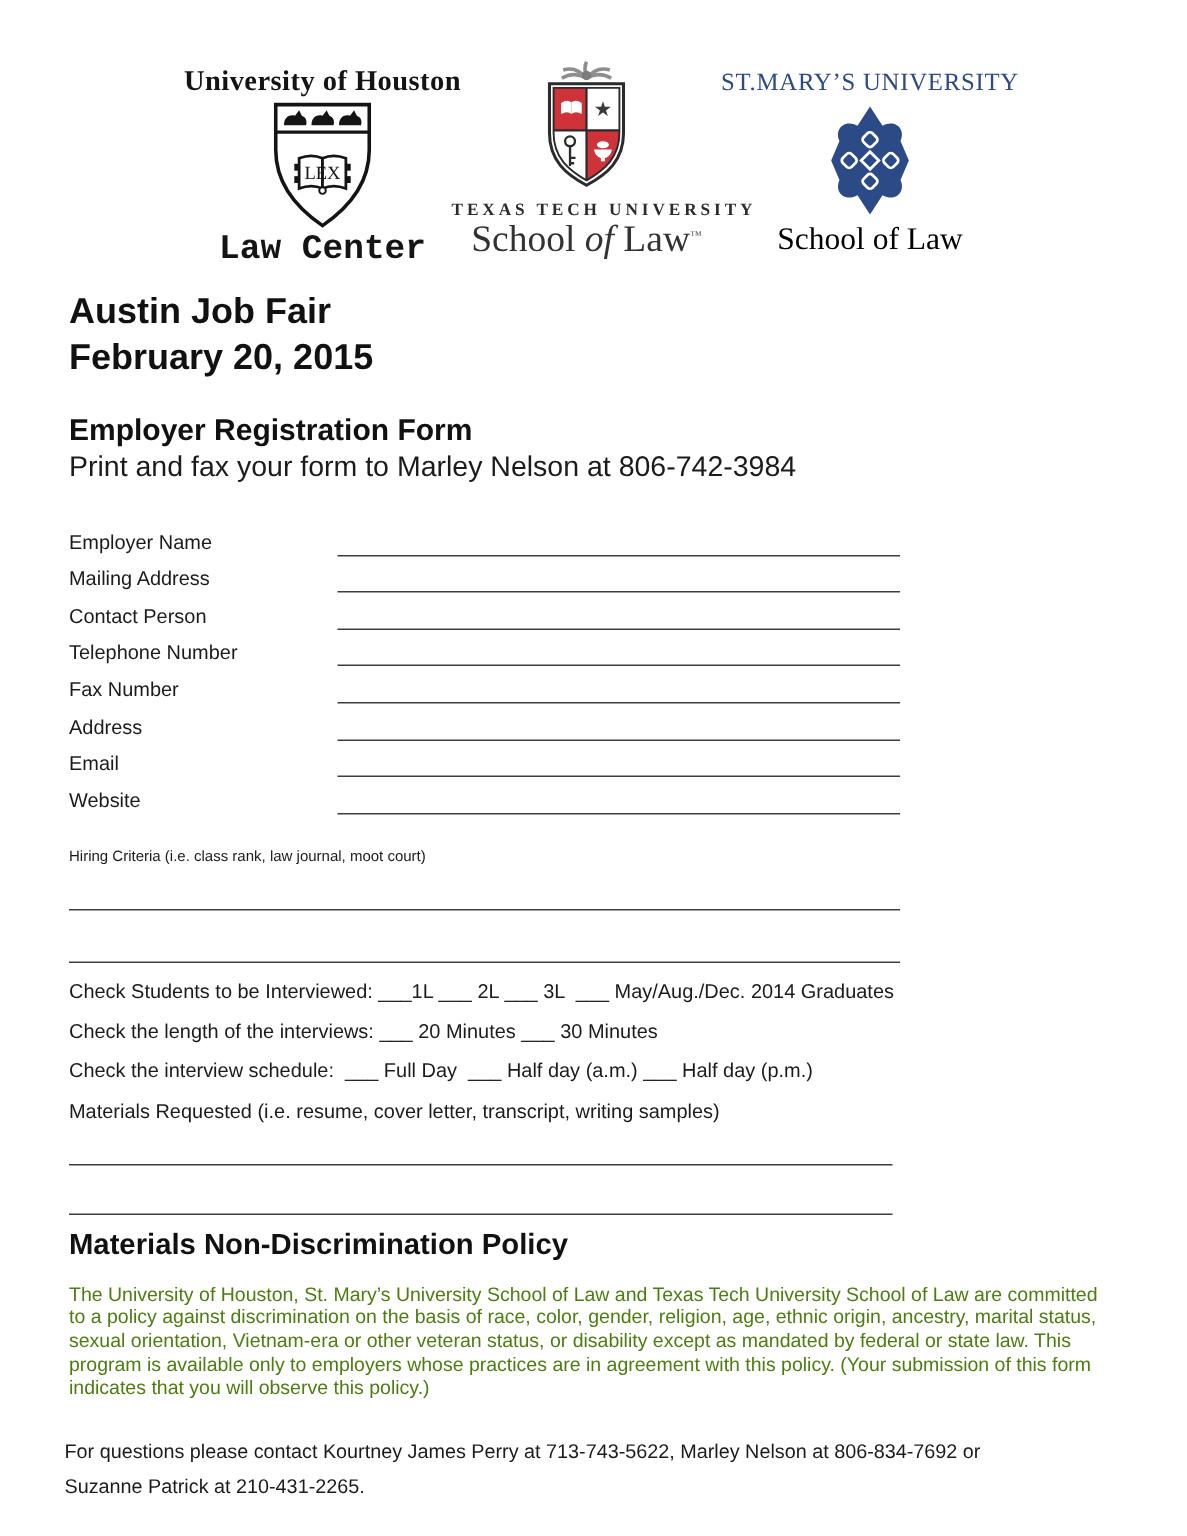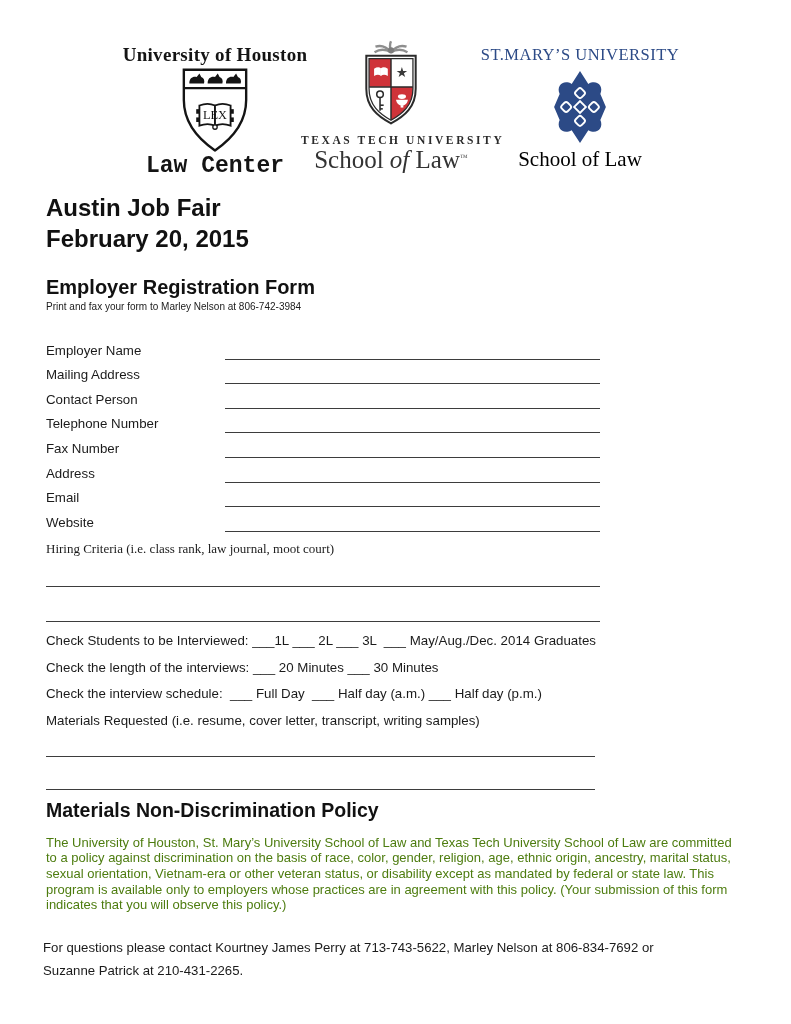--- a/index.html
+++ b/index.html
@@ -24,28 +24,28 @@
 
   .logo-stm { left:478px; top:45px; width:204px; }
   .stm-univ { font-family:"Liberation Serif", serif; font-size:16.5px; letter-spacing:.5px; color:#2c4a86; white-space:nowrap; font-weight:500; }
   .stm-cross { display:block; margin:5px auto 3px; }
   .stm-school { font-family:"Liberation Serif", serif; font-size:21px; color:#000000; }
 
   
   .content { padding:0 45px 0 46px; }
   .doc-title { font-size:24px; font-weight:bold; line-height:31px; margin-top:6px; color:#111; }
   .reg-heading { font-size:20px; font-weight:bold; color:#111; margin-top:22px; }
-  .reg-instructions { font-size:10px; margin-top:2px; }
+  .reg-instructions { font-size:19px; margin-top:2px; }
 
   .fields { margin-top:23px; width:554px; }
   .frow { display:flex; align-items:flex-end; height:24.6px; }
   .flabel { width:179px; font-size:13.3px; padding-bottom:2px; }
   .fline { width:375px; border-bottom:1.4px solid #3d3d3d; height:1px; }
 
-  .hiring { font-size:13px; margin-top:9px;font-family:Liberation Serif, serif; }
+  .hiring { font-size:10px; margin-top:23px; }
   .rule { border-bottom:1.4px solid #3d3d3d; height:0; }
   .rule-a { width:554px; margin-top:29px; }
   .rule-b { width:554px; margin-top:34px; }
   .rule-c { width:549px; margin-top:28px; }
   .rule-d { width:549px; margin-top:32px; }
 
   .checkline { font-size:13.3px; white-space:pre-wrap; }
   .ck1 { margin-top:11px; }
   .ck2 { margin-top:12px; }
   .ck3 { margin-top:11px; }

